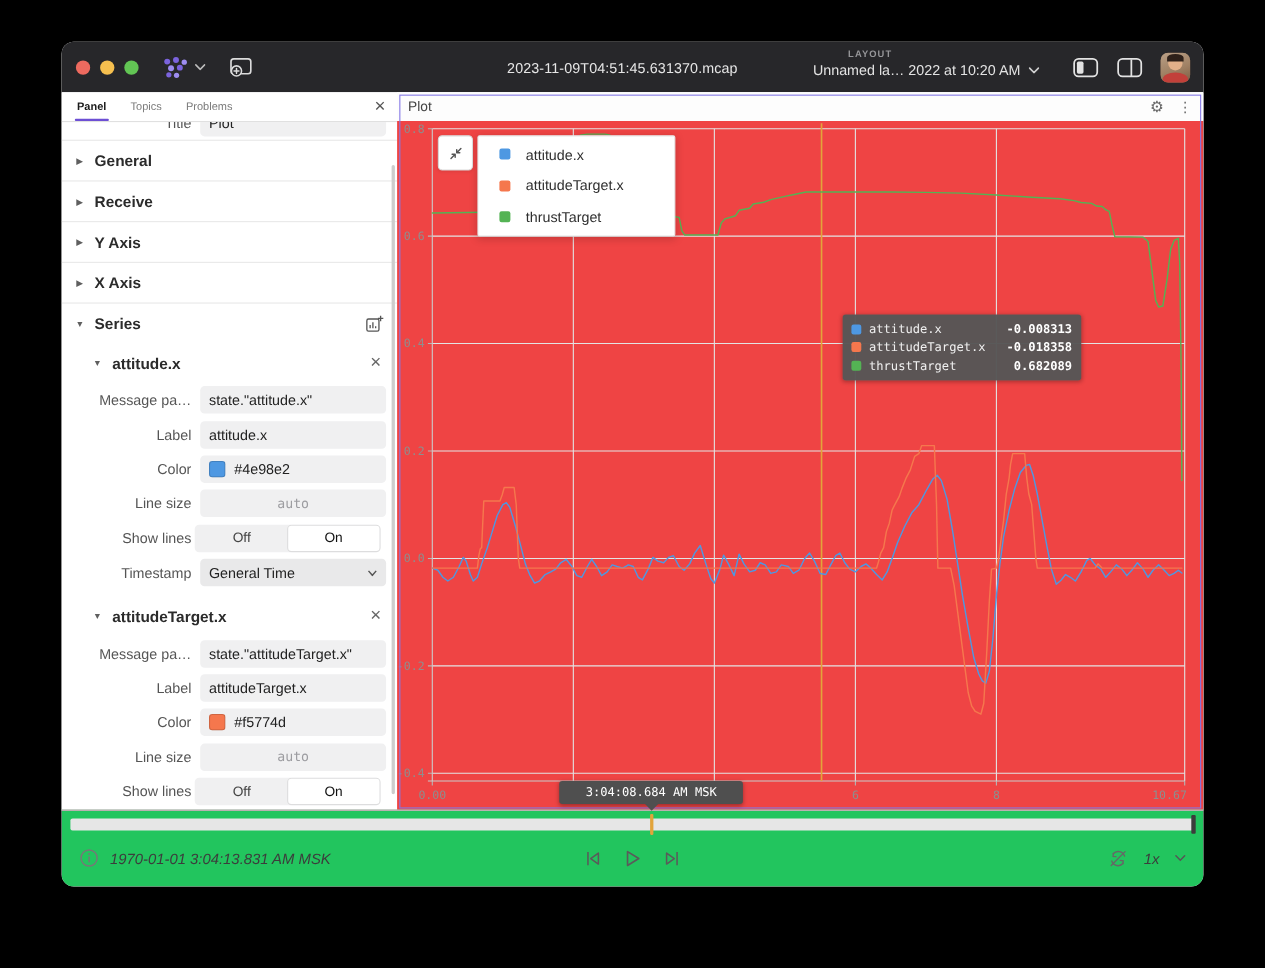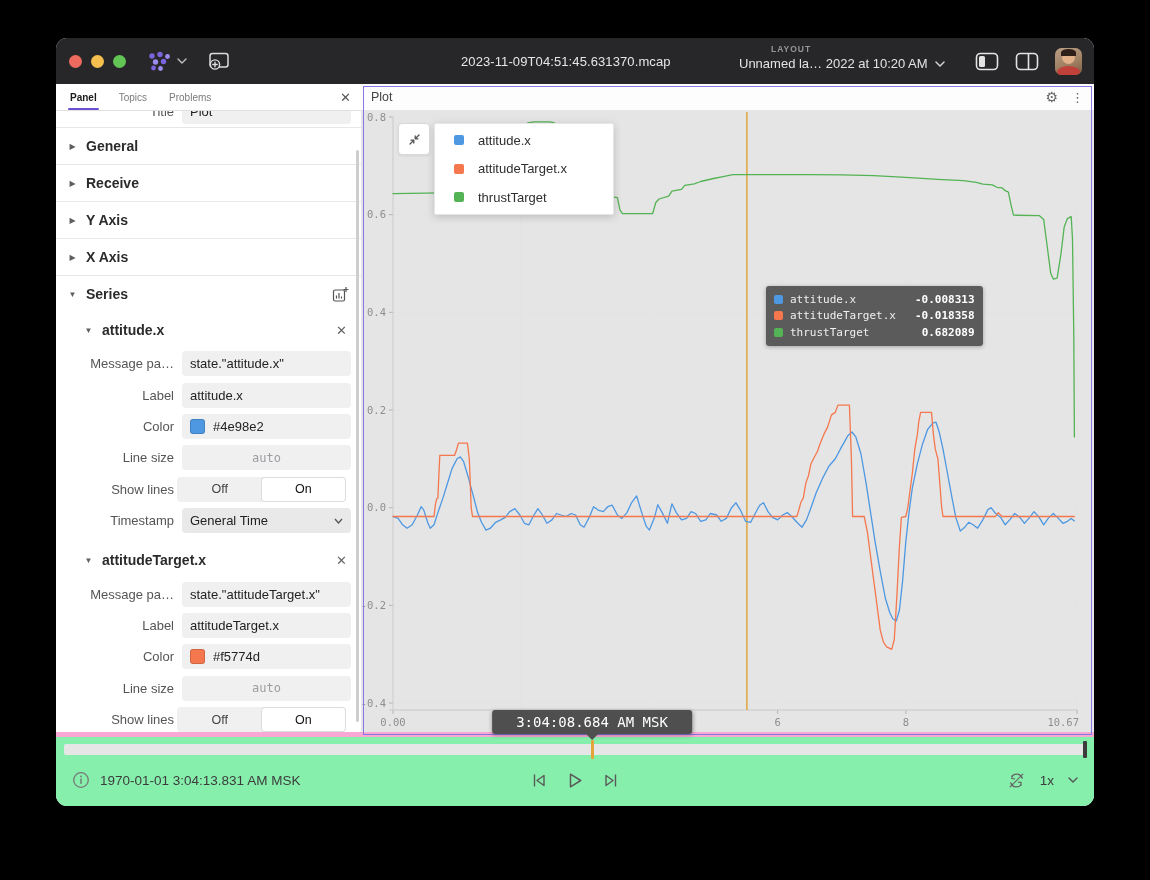--- a/index.html
+++ b/index.html
@@ -55,50 +55,50 @@
   .select .car{margin-left:auto;}
   #sb-scrollthumb{position:absolute;right:2px;top:66px;width:3px;height:572px;background:#cdcdcd;border-radius:2px;}
   
   #plot-panel{position:absolute;left:305px;top:0;width:733px;height:653px;background:#fff;}
   #panel-outline{position:absolute;inset:2px;border:1.5px solid #8478e6;pointer-events:none;z-index:25;}
   #panel-bar{height:26px;display:flex;align-items:center;padding:0 10px;background:#fdfdfd;}
   #panel-title{font-size:12.5px;color:#444;}
   #panel-bar .icons{margin-left:auto;display:flex;align-items:center;gap:13px;color:#666;}
   #gear-ic{font-size:14px;line-height:1;}
   #kebab-ic{font-size:13px;line-height:1;letter-spacing:0;}
-  #chart-wrap{position:relative;width:733px;height:627px;background:#e5e5e5;}
+  #chart-wrap{position:relative;width:733px;height:627px;background:#ef4444;}
   #plot-svg{position:absolute;left:0;top:0;}
   
   #legend-collapse{position:absolute;left:37px;top:13px;width:30px;height:30px;background:#fff;border:1px solid #d9d9d9;
     border-radius:4px;display:flex;align-items:center;justify-content:center;box-shadow:0 1px 3px rgba(0,0,0,.08);z-index:6;}
   #legend{position:absolute;left:73px;top:13px;width:178px;background:#fff;box-shadow:0 2px 8px rgba(0,0,0,.18);
     border:1px solid #e6e6e6;border-radius:2px;z-index:5;padding:2px 0;}
   .lg-row{height:28.5px;display:flex;align-items:center;padding-left:19px;gap:14px;}
   .lg-sq{width:10px;height:10px;border-radius:2px;flex:none;}
   .lg-label{font-size:13px;color:#2f2f2f;}
   
   #val-tooltip{position:absolute;left:405px;top:176px;background:rgba(86,86,86,.97);border-radius:3px;z-index:7;
     padding:5px 8px;box-shadow:0 1px 4px rgba(0,0,0,.3);}
   .vt-row{display:flex;align-items:center;height:16.5px;gap:7px;}
   .vt-sq{width:9px;height:9px;border-radius:2px;flex:none;}
   .vt-name{font-family:"DejaVu Sans Mono",monospace;font-size:11px;color:#f0f0f0;width:118px;}
   .vt-val{font-family:"DejaVu Sans Mono",monospace;font-size:11px;color:#fff;font-weight:700;margin-left:auto;}
   
-  #bottom-bar{position:absolute;left:0;right:0;bottom:0;height:69px;background:#86efac;border-top:5px solid #f9a8d4;}
+  #bottom-bar{position:absolute;left:0;right:0;bottom:0;height:69px;background:#22c55e;border-top:1px solid #f9a8d4;font-style:italic;}
   #scrub-track{position:absolute;left:8px;right:8px;top:7px;height:11px;background:#e6e6e6;border-radius:2px;}
   #scrub-end{position:absolute;left:1019px;top:-3px;width:3.5px;height:17px;background:#3c3c3c;border-radius:1px;}
   #scrub-playhead{position:absolute;left:527px;top:-4px;width:3px;height:19px;background:#e2a43b;border-radius:1px;}
   #controls{position:absolute;left:0;right:0;top:22px;height:42px;display:flex;align-items:center;padding:0 16px;}
   #pb-time{font-size:13.5px;color:#3c3c3c;margin-left:10px;}
   #center-controls{position:absolute;left:50%;transform:translateX(-50%);display:flex;align-items:center;gap:18px;}
   #right-controls{margin-left:auto;display:flex;align-items:center;gap:14px;}
   #speed{font-size:13.5px;color:#3c3c3c;}
   
   #time-tooltip{position:absolute;left:536px;top:672px;transform:translateX(-50%);z-index:40;}
-  #time-tooltip .box{background:#4f4f4f;color:#fff;font-family:"DejaVu Sans Mono",monospace;font-size:14px;
+  #time-tooltip .box{background:#4f4f4f;color:#fff;font-family:"DejaVu Sans Mono",monospace;font-size:11px;
     padding:4px 24px;border-radius:3px;white-space:nowrap;box-shadow:0 1px 4px rgba(0,0,0,.35);}
   #time-tooltip .arrow{width:0;height:0;border:6px solid transparent;border-top-color:#4f4f4f;margin:0 auto;}
   svg{display:block}
 </style>
 </head>
 <body>
 
 <div id="window">
 
   <div id="titlebar">

